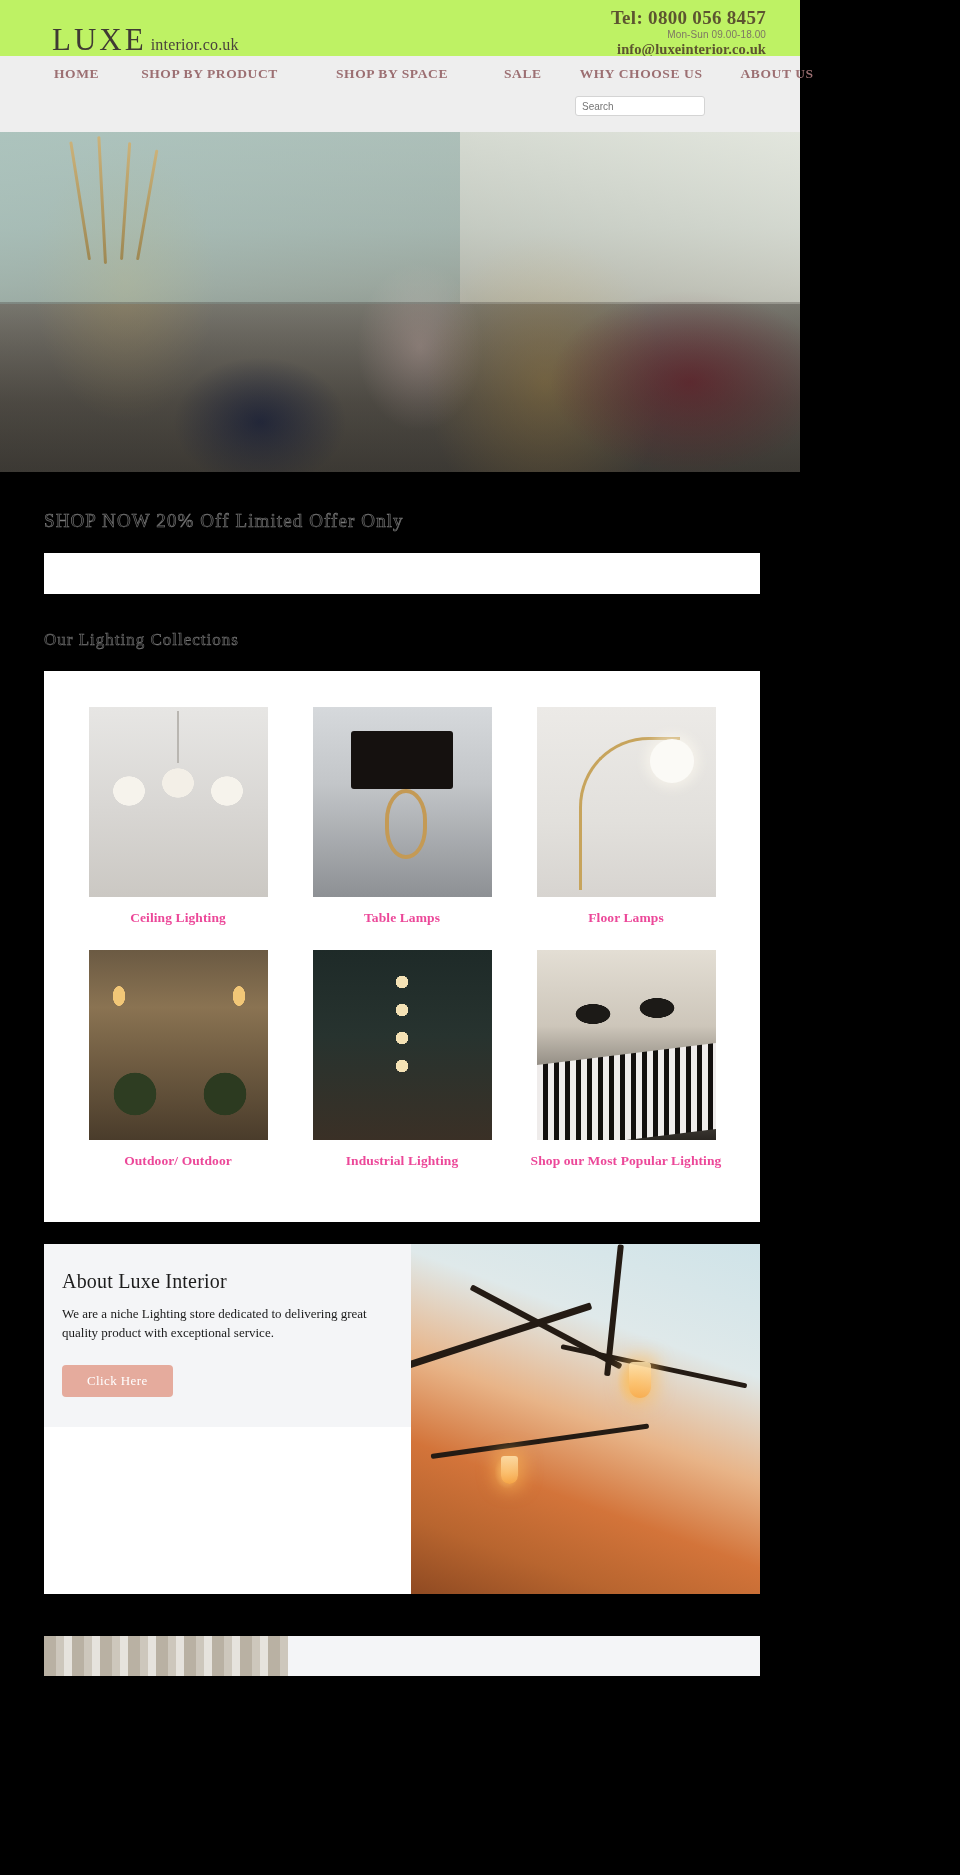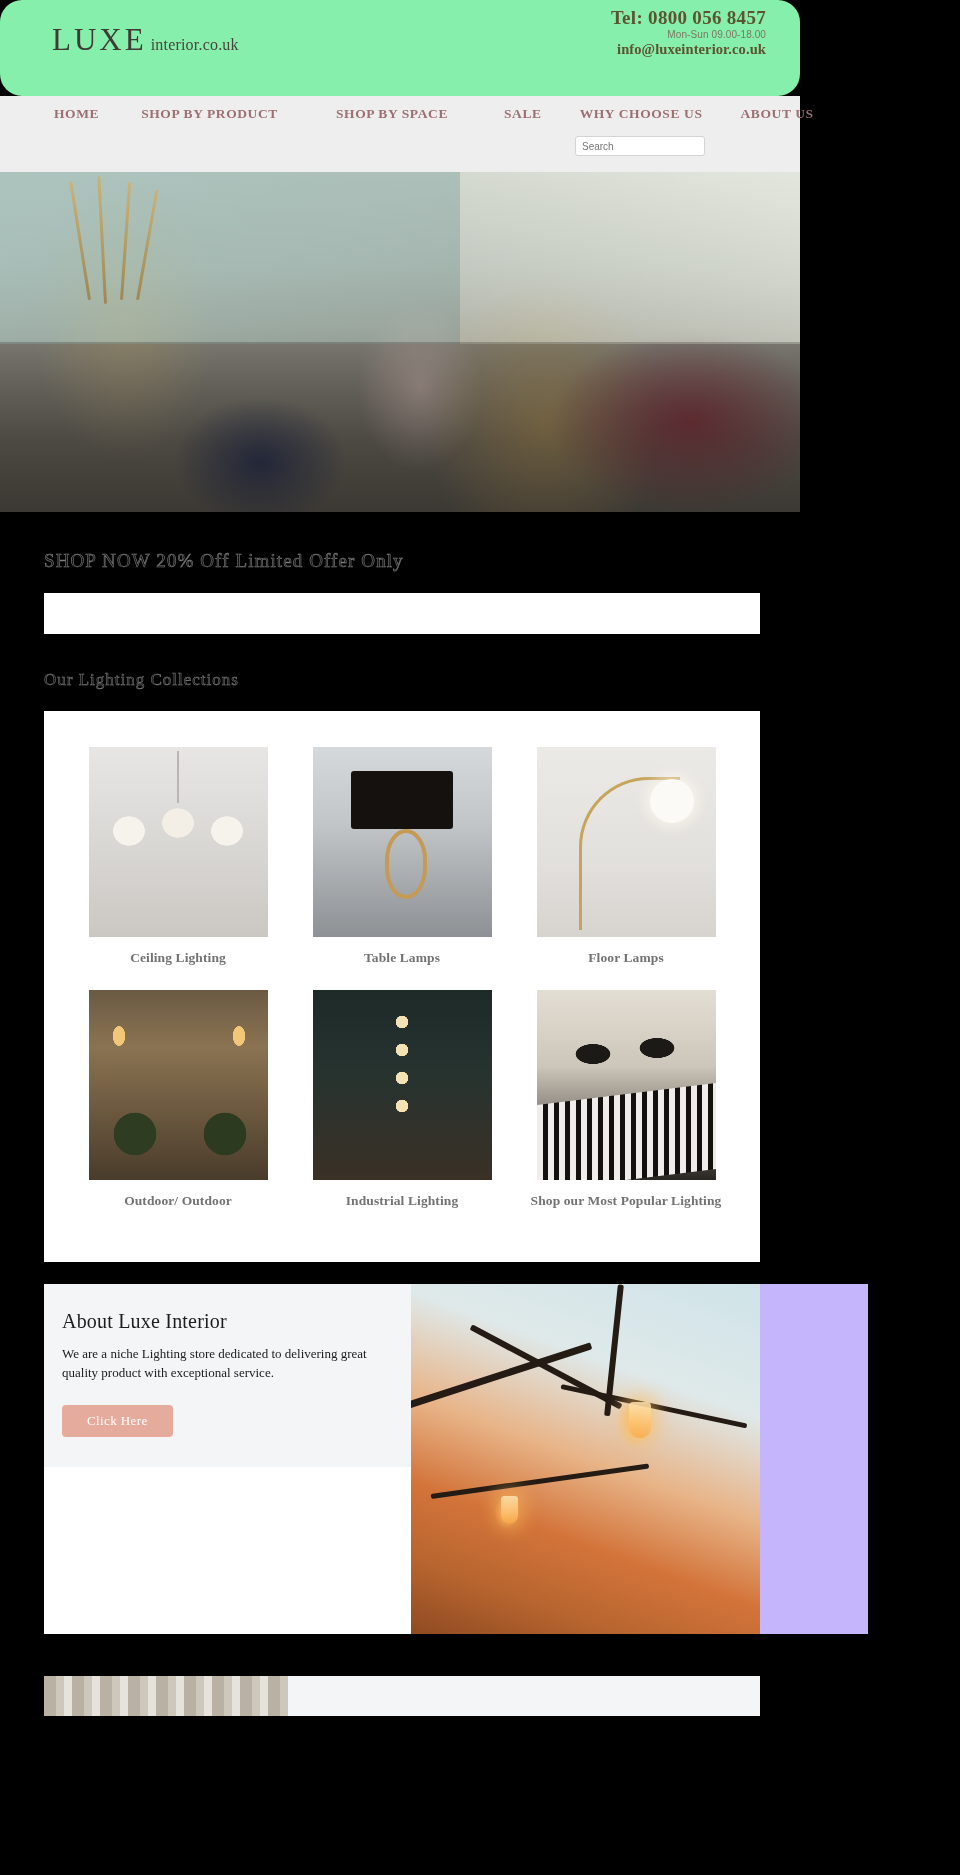--- a/index.html
+++ b/index.html
@@ -7,25 +7,24 @@
     width: 960px;
     background: #000000;
     font-family: "Liberation Serif", serif;
   }
   body { width: 960px; overflow-x: hidden; }
 
   .page { width: 960px; position: relative; background:#000; }
 
   
   .top-header {
-    background: #86efac;
-    height: 96px;
+    background: #bef264;
+    height: 56px;
     position: relative;
     width: 800px;
-    border-radius: 22px;
   }
   .logo-wrap {
     position: absolute;
     left: 52px;
     top: 22px;
     white-space: nowrap;
   }
   .logo-main {
     font-family: "Liberation Serif", serif;
     font-size: 31px;
@@ -203,21 +202,21 @@
     height: 190px;
     margin: 0 auto;
     background: #cfcfcf;
     position: relative;
     overflow: hidden;
   }
   .cap {
     font-family: "Liberation Serif", serif;
     font-size: 13.5px;
     font-weight: bold;
-    color: #737373;
+    color: #ec4899;
     margin-top: 13px;
     line-height: 1.15;
     letter-spacing: .1px;
   }
   
   .t-ceiling { background: linear-gradient(180deg,#e7e6e4,#d8d6d3 55%,#cbc8c3); }
   .t-ceiling:after {
     content:""; position:absolute; left:18px; right:18px; top:54px; height:58px;
     background:
       radial-gradient(ellipse 26px 24px at 22px 30px,#f6f3ec 60%,rgba(246,243,236,0) 62%),
@@ -278,23 +277,23 @@
   }
   .t-popular:before {
     content:""; position:absolute; left:0; right:0; bottom:0; height:86px;
     background: repeating-linear-gradient(90deg,#efeceb 0 6px,#13100e 6px 11px);
     transform: skewY(-7deg);
   }
 
   
   .about-wrap {
     margin: 22px 0 0 44px;
-    width: 824px;
+    width: 716px;
     display: flex;
-    background: #c4b5fd;
+    background: #eab308;
     min-height: 350px;
   }
   .about-left { width: 367px; background:#ffffff; }
   .about-inner { background:#f4f5f7; padding: 26px 28px 30px 18px; }
   .about-h {
     font-family: "Liberation Serif", serif;
     font-size: 20px;
     color: #1d1d1d;
     font-weight: normal;
     letter-spacing: .2px;

